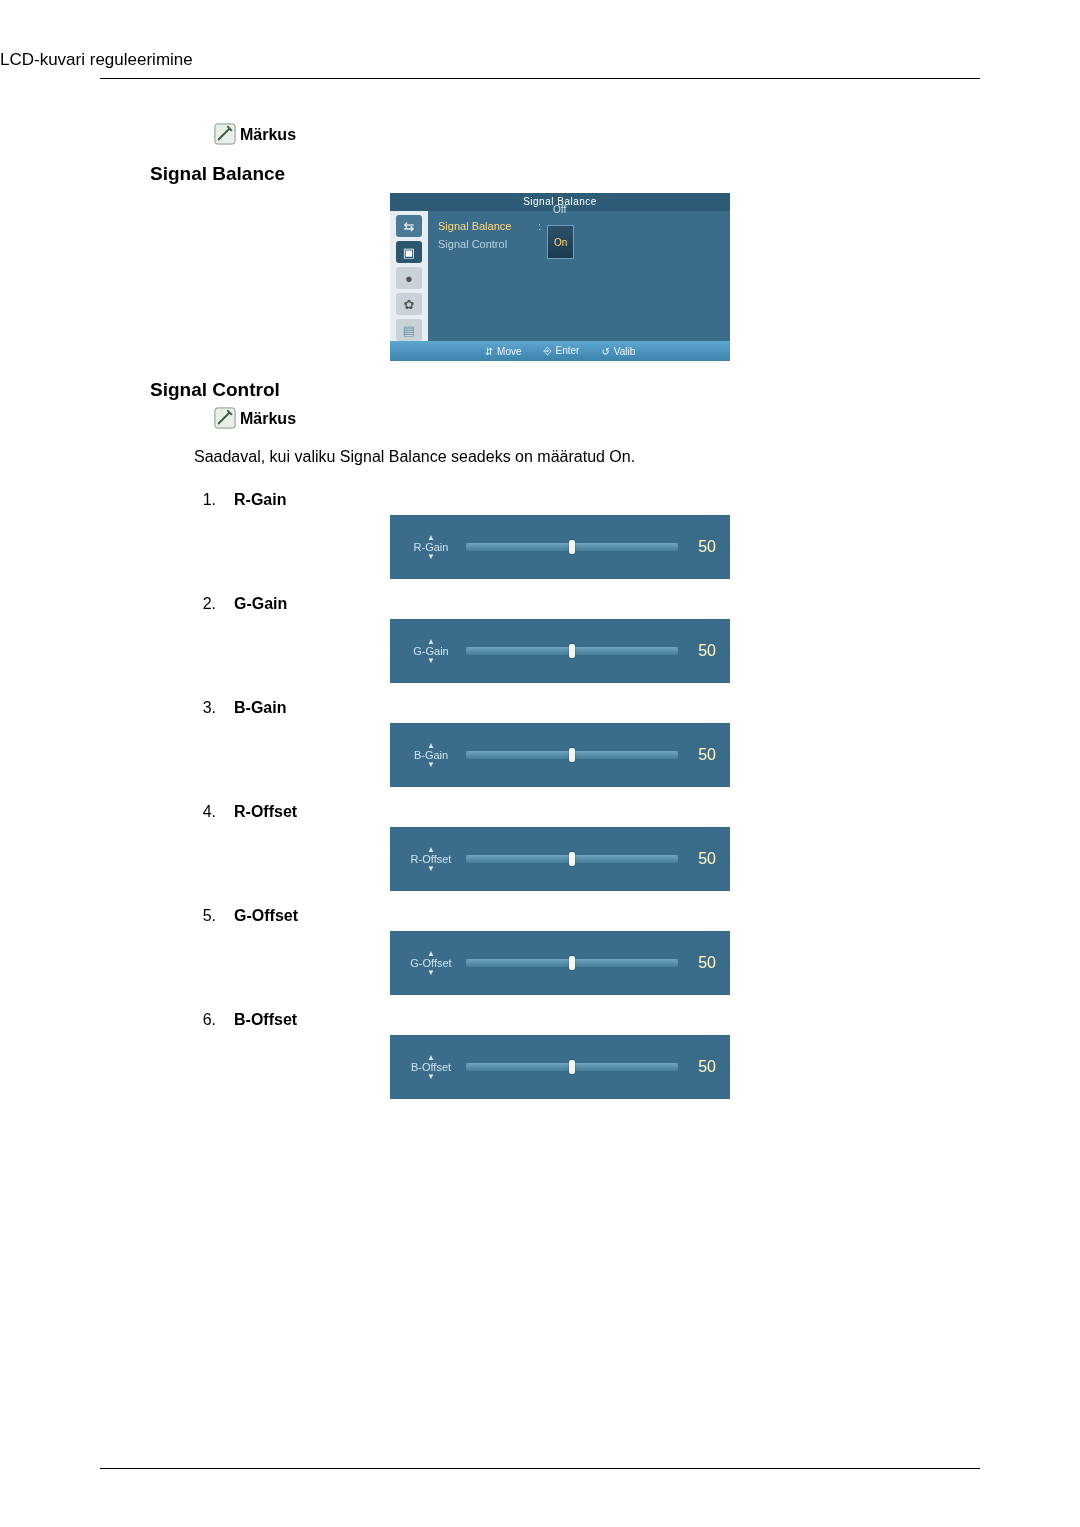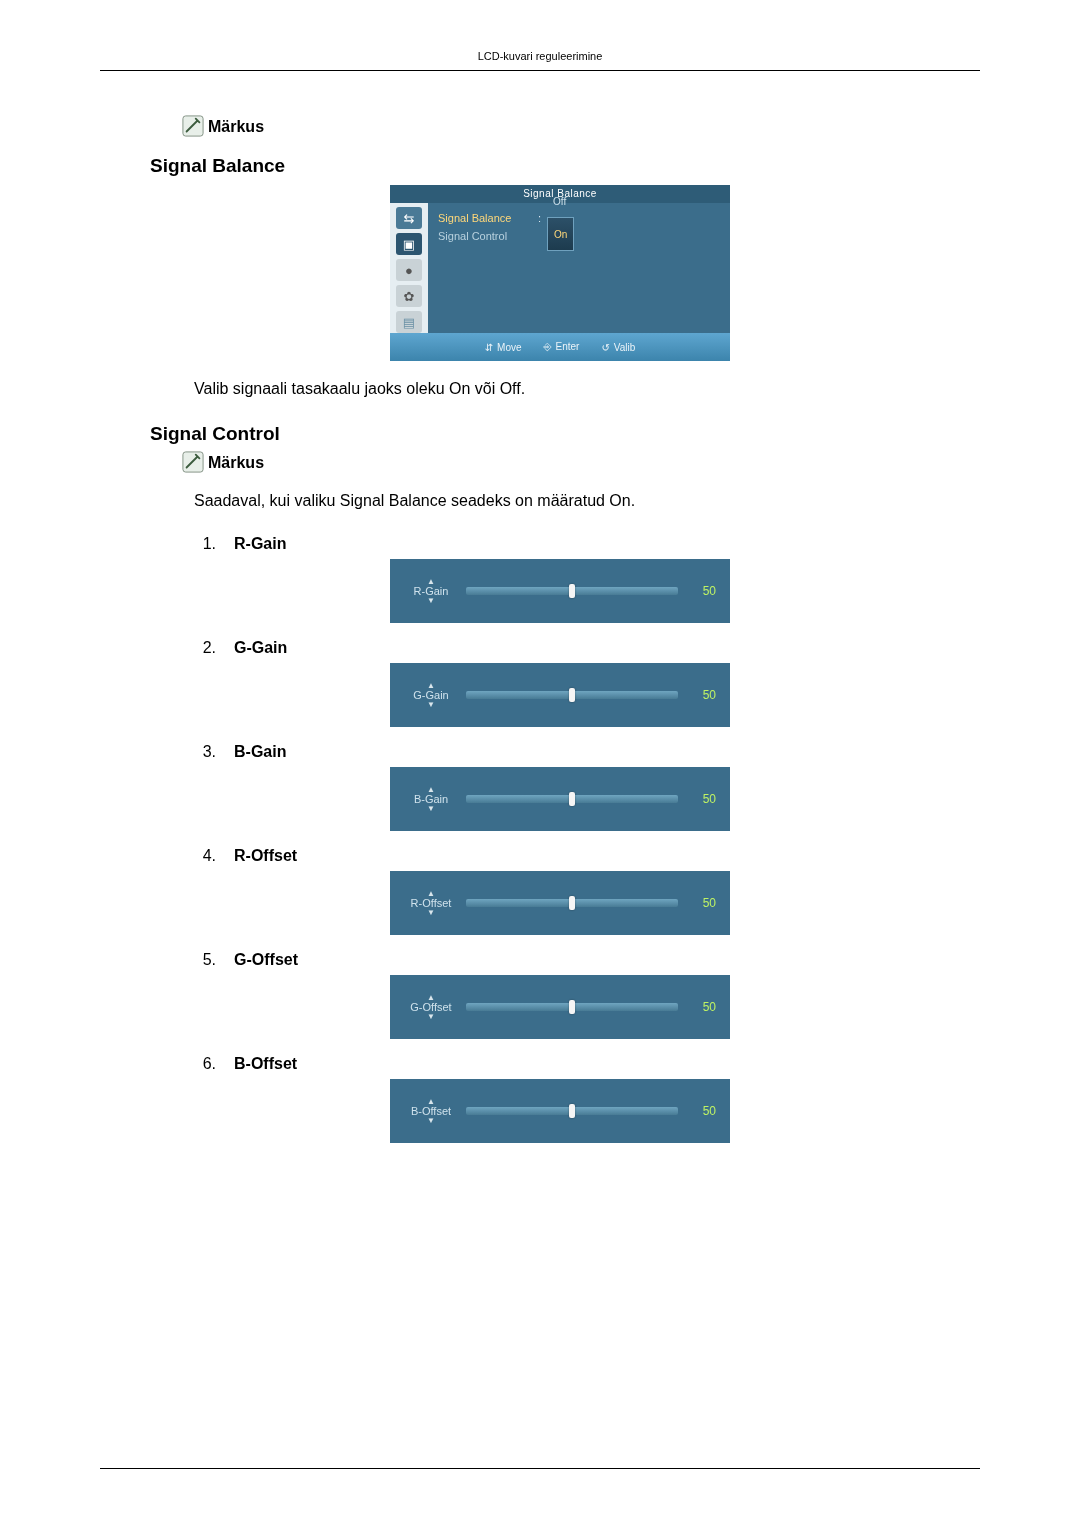--- a/index.html
+++ b/index.html
@@ -10,23 +10,23 @@
     font-size:16px;
   }
   .page{
     width:1080px;
     min-height:1527px;
     margin:0 auto;
     position:relative;
     box-sizing:border-box;
   }
   .header-title{
-    text-align:center;
+    text-align:left;
     padding-top:50px;
-    font-size:11px;
+    font-size:17px;
   }
   .hr-top{
     margin:8px 100px 0 100px;
     border:none;
     border-top:1px solid #000;
   }
   .hr-bottom{
     position:absolute;
     left:100px;
     right:100px;
@@ -34,21 +34,21 @@
     border:none;
     border-top:1px solid #000;
   }
   .content{
     padding:40px 120px 0 150px;
   }
   .note-row{
     display:flex;
     align-items:flex-end;
     gap:4px;
-    margin:4px 0 8px 32px;
+    margin:4px 0 8px 64px;
   }
   .note-icon{
     width:22px;
     height:22px;
     display:inline-block;
   }
   .note-label{
     font-weight:bold;
     font-size:16px;
     padding-bottom:1px;
@@ -144,21 +144,21 @@
     align-items:center;
     padding:0 6px;
   }
   .osd-opt .sel{
     background:linear-gradient(#2c5068,#1d3b4e);
     border:1px solid #6fa1be;
     border-radius:0;
     color:#ffd87a;
   }
   .osd-footer{
-    height:28px;
+    height:20px;
     background:linear-gradient(#5ea6d0,#3c84ac);
     display:flex;
     gap:22px;
     justify-content:center;
     align-items:center;
     font-size:10px;
     color:#eaf3f8;
   }
   .osd-footer span::before{
     content:attr(data-glyph);
@@ -203,22 +203,22 @@
     width:6px;
     height:14px;
     background:#f5f5f5;
     border-radius:2px;
     transform:translateX(-50%);
     box-shadow:0 0 2px rgba(0,0,0,0.4);
   }
   .slider-value{
     width:30px;
     text-align:right;
-    color:#bef264;
-    font-size:12px;
+    color:#fef9c3;
+    font-size:16px;
   }
   
   .control-block{
     display:flex;
     align-items:flex-start;
     gap:18px;
     margin:6px 0 6px 44px;
   }
   .control-num{ width:22px; text-align:right; }
   .control-name{ font-weight:bold; width:80px; }
@@ -270,21 +270,20 @@
           </div>
         </div>
         <div class="osd-footer">
           <span data-glyph="⇵">Move</span>
           <span data-glyph="⎆">Enter</span>
           <span data-glyph="↺">Valib</span>
         </div>
       </div>
     </div>
 
-    <div class="paragraph">Valib signaali tasakaalu jaoks oleku On või Off.</div>
 
     <div class="section-heading">Signal Control</div>
     <div class="note-row">
       <span class="note-icon">
         <svg viewBox="0 0 24 24" width="22" height="22">
           <rect x="1" y="1" width="22" height="22" rx="3" fill="#e8efe9" stroke="#7d8c7f"></rect>
           <path d="M5 18 L17 6 M15 4 L19 8" stroke="#3c5c3e" stroke-width="2" stroke-linecap="round"></path>
         </svg>
       </span>
       <span class="note-label">Märkus</span>

